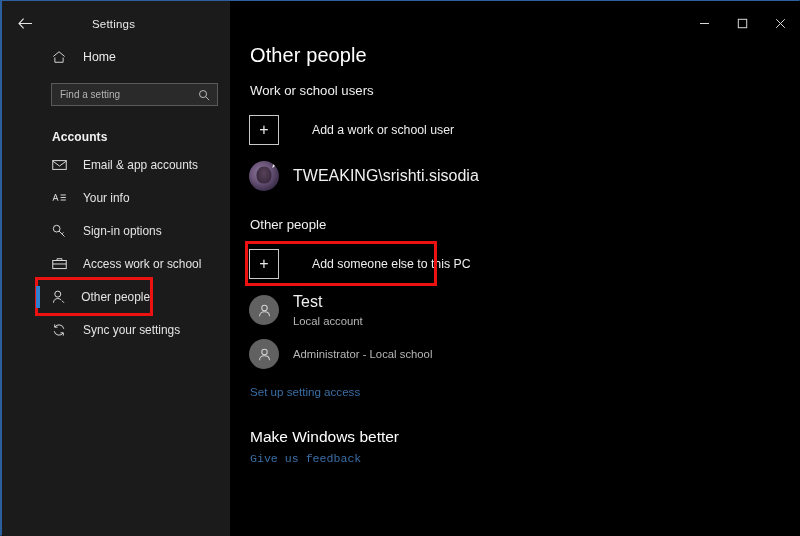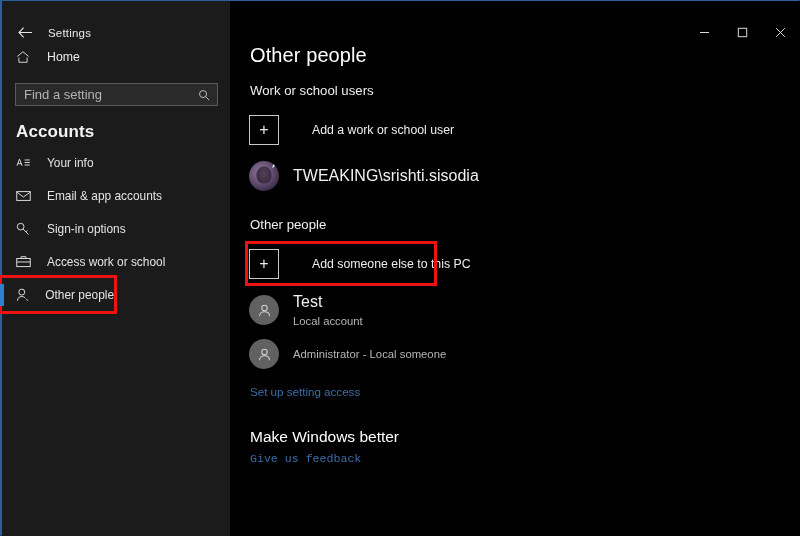--- a/index.html
+++ b/index.html
@@ -15,25 +15,26 @@
     width:800px; height:536px;
     background:#000;
     border-left:2px solid #2b5f9e;
     border-top:1px solid #2b5f9e;
     border-right:1px solid #14202e;
     border-bottom:1px solid #14202e;
   }
 
   
   .titlebar {
-    position:absolute; top:16px; left:0;
+    position:absolute; top:7px; left:0;
     width:100%; height:31px;
     display:flex; align-items:center;
     background:transparent;
     z-index:20;
+    gap:44px;
   }
   .tb-back {
     width:46px; height:31px;
     display:flex; align-items:center; justify-content:center;
     color:#e6e6e6; font-size:15px; line-height:1;
   }
   .tb-title {
     font-size:11.5px; color:#e8e8e8;
     letter-spacing:.2px;
   }
@@ -46,20 +47,21 @@
   }
   .wc svg { display:block; }
 
   
   .sidebar {
     position:absolute; top:0; left:0;
     width:228px; height:536px;
     background:#1b1b1b;
     padding-top:31px;
     z-index:5;
+    padding-left:36px;
   }
   .home-row {
     display:flex; align-items:center;
     height:30px;
     margin-top:10px;
     padding-left:14px;
   }
   .home-row .ico {
     width:22px; display:flex; align-items:center;
     color:#e2e2e2;
@@ -74,35 +76,35 @@
     height:23px;
     background:#2a2a2a;
     border:1px solid #5a5a5a;
     display:flex; align-items:center;
     position:relative;
   }
   .searchwrap input {
     flex:1;
     background:transparent; border:0; outline:none;
     font-family:"Liberation Sans", sans-serif;
-    font-size:13px; color:#cfcfcf;
+    font-size:10px; color:#cfcfcf;
     padding:0 22px 0 8px;
     height:100%;
   }
   .searchwrap input::placeholder { color:#b4b4b4; opacity:1; }
   .search-ico {
     position:absolute; right:7px; top:50%;
     transform:translateY(-50%);
     color:#c9c9c9; display:flex;
   }
 
   .cat-title {
-    font-size:17px; font-weight:bold;
+    font-size:12px; font-weight:bold;
     color:#f2f2f2;
-    margin:16px 0 4px 14px;
+    margin:24px 0 4px 14px;
     letter-spacing:.1px;
   }
 
   .navitem {
     position:relative;
     display:flex; align-items:center;
     height:33px;
     padding-left:14px;
   }
   .navitem .ico {
@@ -267,36 +269,36 @@
           <circle cx="5.9" cy="5.9" r="4.1"></circle>
             <path d="M9.1 9.1 13 13"></path>
         </svg>
       </span>
     </div>
 
     <div class="cat-title">Accounts</div>
 
     <div class="navitem">
       <span class="ico">
+        <svg width="15" height="12" viewBox="0 0 16 12" fill="none" stroke="currentColor" stroke-width="1.05">
+          <rect x="0.8" y="1.3" width="14.4" height="9.4"></rect>
+            <path d="M0.8 1.8 8 7.1l7.2-5.3"></path>
+        </svg>
+      </span>
+      <span class="lbl">Email &amp; app accounts</span>
+    </div>
+
+    <div class="navitem">
+      <span class="ico">
         <svg width="15" height="13" viewBox="0 0 16 14" fill="none" stroke="currentColor" stroke-width="1.05">
           <path d="M1 10.5 3.7 3.3 6.4 10.5M1.9 8.2h3.6"></path>
           <path d="M9.2 4.3h5.6M9.2 7h5.6M9.2 9.7h5.6"></path>
         </svg>
       </span>
       <span class="lbl">Your info</span>
-    </div>
-
-    <div class="navitem">
-      <span class="ico">
-        <svg width="15" height="12" viewBox="0 0 16 12" fill="none" stroke="currentColor" stroke-width="1.05">
-          <rect x="0.8" y="1.3" width="14.4" height="9.4"></rect>
-            <path d="M0.8 1.8 8 7.1l7.2-5.3"></path>
-        </svg>
-      </span>
-      <span class="lbl">Email &amp; app accounts</span>
     </div>
 
     <div class="navitem">
       <span class="ico">
         <svg width="14" height="14" viewBox="0 0 15 15" fill="none" stroke="currentColor" stroke-width="1.05">
           <circle cx="5" cy="5" r="3.6"></circle>
             <path d="M7.6 7.6 13.4 13.4M10.6 10.6l1.6-1.6"></path>
         </svg>
       </span>
       <span class="lbl">Sign-in options</span>
@@ -317,20 +319,30 @@
       <span class="ico">
         <svg width="14" height="14" viewBox="0 0 15 15" fill="none" stroke="currentColor" stroke-width="1.05">
           <circle cx="6.2" cy="4.4" r="3.2"></circle>
             <path d="M1.6 13.6c0-2.8 2.1-4.5 4.6-4.5 1.3 0 2.5.5 3.4 1.3"></path>
           <path d="M10.6 11.4l2.3 2.3"></path>
         </svg>
       </span>
       <span class="lbl">Other people</span>
     </div>
 
+    <div class="navitem">
+      <span class="ico">
+        <svg width="14" height="14" viewBox="0 0 15 15" fill="none" stroke="currentColor" stroke-width="1.05">
+          <path d="M12.6 6.2A5.2 5.2 0 0 0 3.1 4.4"></path>
+          <path d="M2.4 8.8a5.2 5.2 0 0 0 9.5 1.8"></path>
+          <path d="M2.9 1.5v3h3M12.1 13.5v-3h-3"></path>
+        </svg>
+      </span>
+      <span class="lbl">Sync your settings</span>
+    </div>
 
   </div>
 
   <div class="main">
 
     <h1 class="page-title">Other people</h1>
 
     
     <h2 class="section-head">Work or school users</h2>
 
@@ -375,21 +387,21 @@
     <div class="userrow">
       <span class="avatar gray">
         <span class="person">
           <svg width="15" height="15" viewBox="0 0 16 16" fill="none" stroke="currentColor" stroke-width="1.1">
             <circle cx="8" cy="5.3" r="2.9"></circle>
               <path d="M2.7 14.2c0-3 2.4-4.8 5.3-4.8s5.3 1.8 5.3 4.8"></path>
           </svg>
         </span>
       </span>
       <span class="userinfo">
-        <div class="usub">Administrator - Local someone</div>
+        <div class="usub">Administrator - Local school</div>
       </span>
     </div>
 
     <a class="link" href="#">Set up setting access</a>
 
     
     <h2 class="big-head">Make Windows better</h2>
 
     <a class="link feedback" href="#">Give us feedback</a>
 

